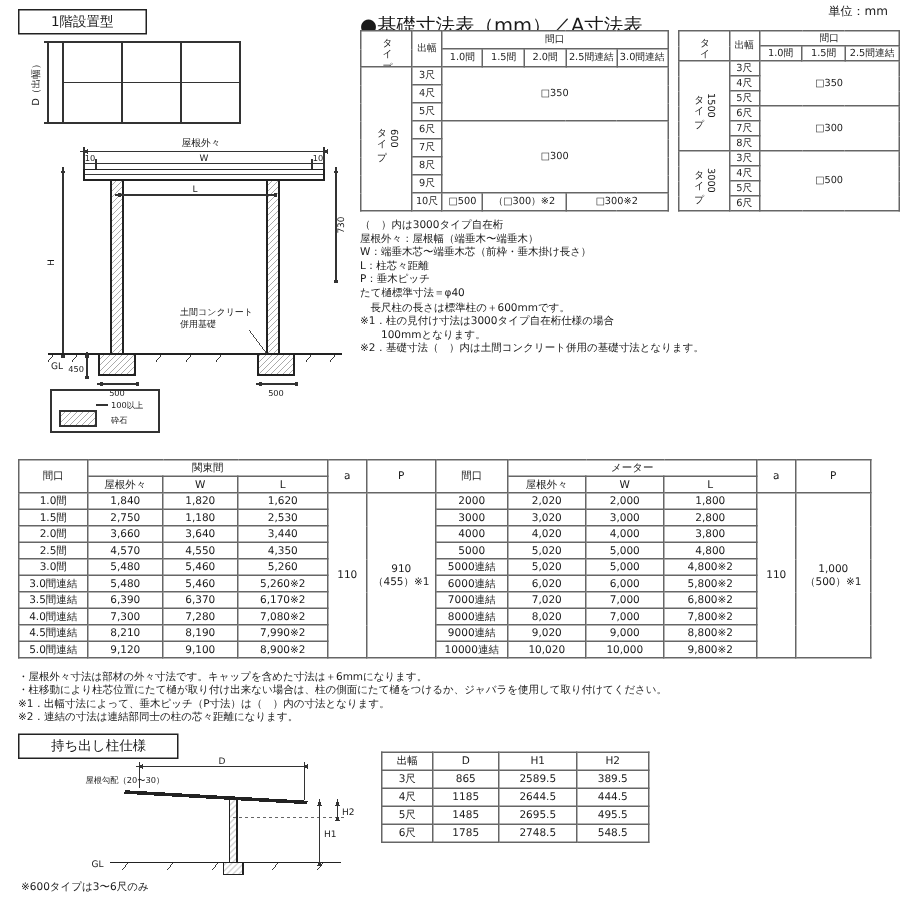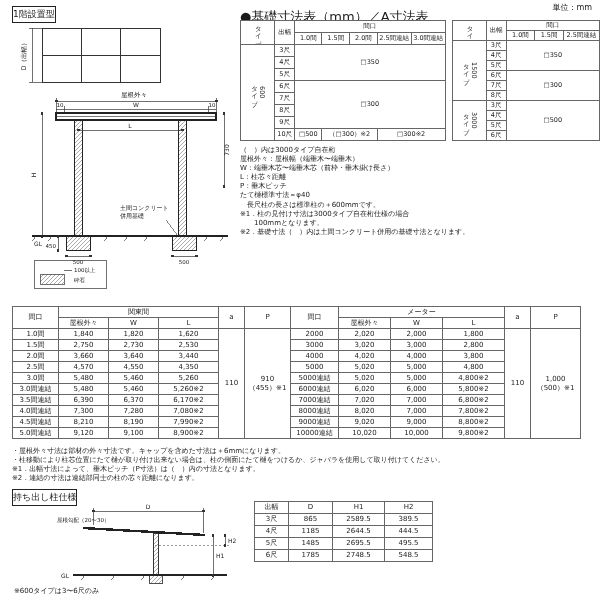--- a/index.html
+++ b/index.html
@@ -1,20 +1,20 @@
 <!DOCTYPE html>
 <html><head>
 <meta charset="utf-8">
 <style>
   *{margin:0;padding:0;box-sizing:border-box}
   html,body{width:600px;height:600px}
   body{font-family:"DejaVu Sans","Liberation Sans",sans-serif;color:#1a1a1a;background:#fff}
   .sheet{position:relative;width:600px;height:600px;background:#fff;overflow:hidden}
   .abs{position:absolute}
-  .box-label{border:1.5px solid #222;font-size:9px;padding:1px 0;background:#fff;display:inline-block}
+  .box-label{border:1.5px solid #222;font-size:9px;padding:1px 21px;background:#fff;display:inline-block}
   .title{font-size:13px;font-weight:normal}
   .unit{font-size:8px}
   table{border-collapse:collapse;table-layout:fixed;background:#fff}
   td{border:1px solid #666;font-size:7px;text-align:center;padding:0 1px;white-space:nowrap;overflow:hidden;height:11px;line-height:1.15;font-weight:normal}
   .ft td{height:10px;font-size:6.5px}
   .sv td{height:12px;font-size:7px}
   .vert{writing-mode:vertical-rl}
   .ml{white-space:pre-line;line-height:1.2}
   .notes{font-size:7px;line-height:1.3}
   .notes div{white-space:nowrap}
@@ -296,21 +296,21 @@
       <td>2,020</td>
       <td>2,000</td>
       <td>1,800</td>
       <td rowspan="10">110</td>
       <td rowspan="10" class="ml">1,000
 （500）※1</td>
     </tr>
     <tr>
       <td>1.5間</td>
       <td>2,750</td>
-      <td>2,730</td>
+      <td>1,180</td>
       <td>2,530</td>
       <td>3000</td>
       <td>3,020</td>
       <td>3,000</td>
       <td>2,800</td>
     </tr>
     <tr>
       <td>2.0間</td>
       <td>3,660</td>
       <td>3,640</td>

